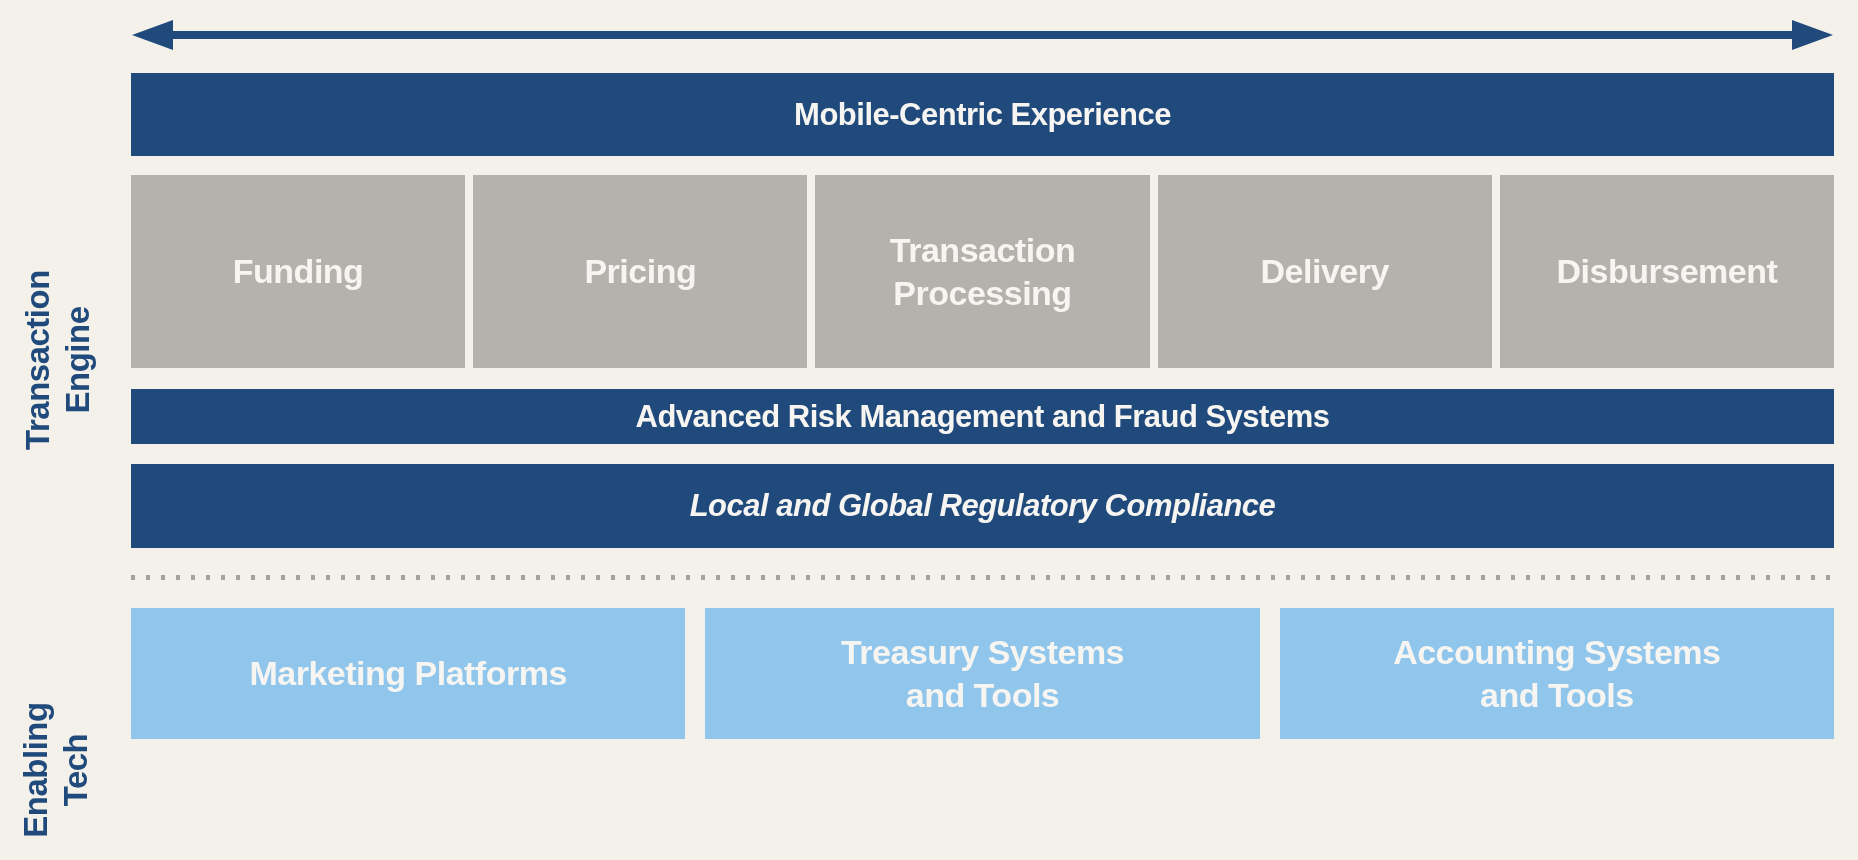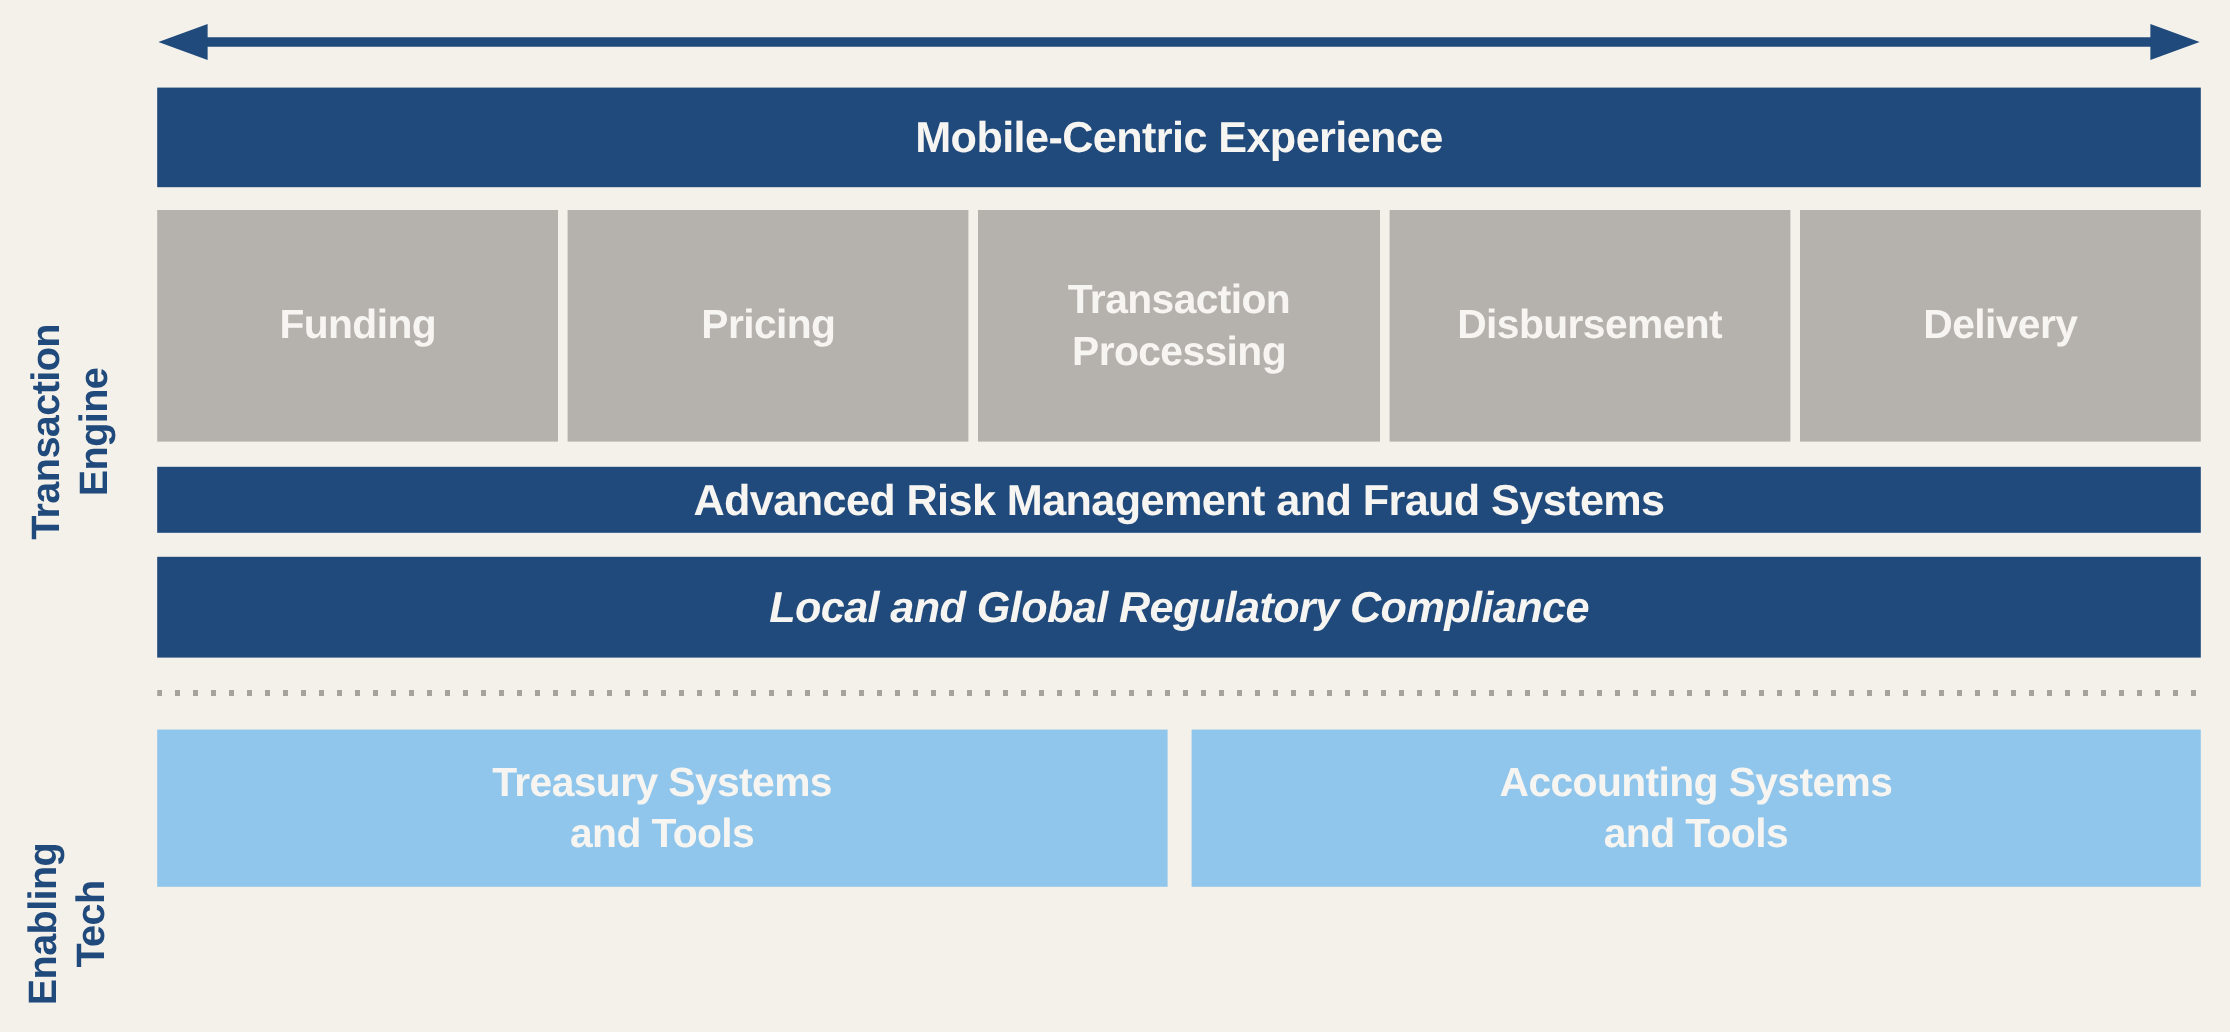--- a/index.html
+++ b/index.html
@@ -35,21 +35,21 @@
 
   .arrow-wrap { margin-top: 17px; height: 36px; }
   .arrow-wrap svg { display: block; }
 
   .band {
     width: 100%;
     background: var(--dark-blue);
     color: var(--box-text);
     display: flex; align-items: center; justify-content: center;
     font-weight: 700;
-    font-size: 36px;
+    font-size: 31px;
     letter-spacing: -0.5px;
     text-align: center;
   }
   .band-mobile     { margin-top: 20px; height: 83px; }
   .band-risk       { margin-top: 21px; height: 55px; }
   .band-compliance { margin-top: 20px; height: 84px; font-style: italic; }
 
   .stage-row { margin-top: 19px; height: 193px; display: flex; gap: 8px; }
   .stage-box {
     flex: 1; background: var(--gray-box);
@@ -115,31 +115,32 @@
       </svg>
     </div>
 
     <div class="band band-mobile">Mobile-Centric Experience</div>
 
     <div class="stage-row">
       <div class="stage-box">Funding</div>
       <div class="stage-box">Pricing</div>
       <div class="stage-box">Transaction
 Processing</div>
+      <div class="stage-box">Delivery</div>
       <div class="stage-box">Disbursement</div>
-      <div class="stage-box">Delivery</div>
     </div>
 
     <div class="band band-risk">Advanced Risk Management and Fraud Systems</div>
 
     <div class="band band-compliance">Local and Global Regulatory Compliance</div>
 
     <div class="dotted-divider"></div>
 
     <div class="tech-row">
+      <div class="tech-box">Marketing Platforms</div>
       <div class="tech-box">Treasury Systems
 and Tools</div>
       <div class="tech-box">Accounting Systems
 and Tools</div>
     </div>
 
   </div>
 </div>
 
 </body></html>

